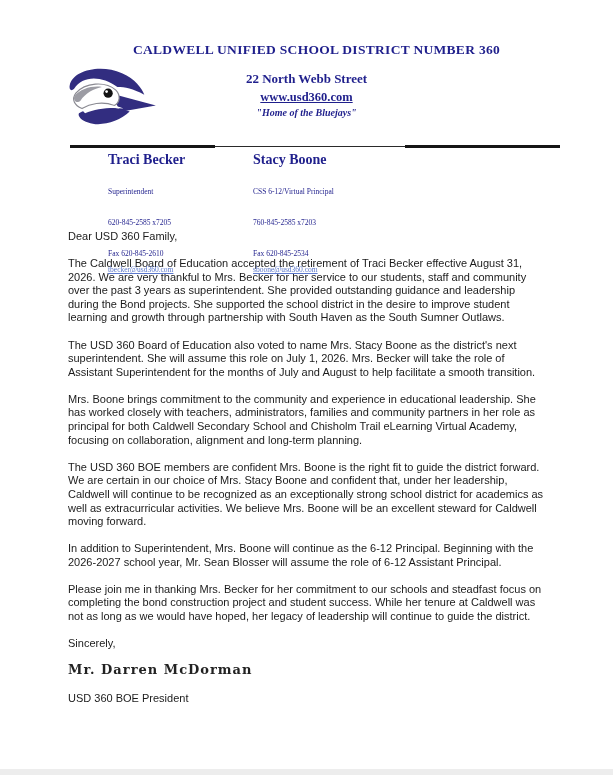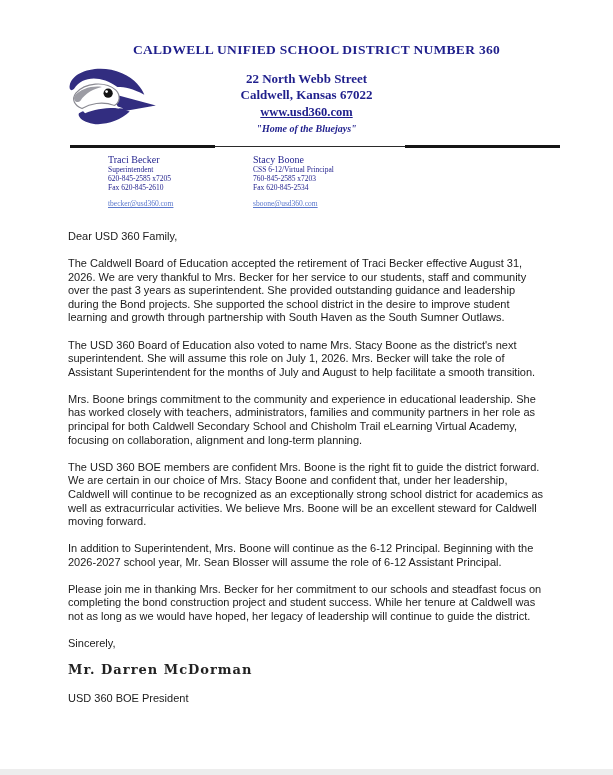--- a/index.html
+++ b/index.html
@@ -39,22 +39,22 @@
   .head-rule { display: flex; align-items: center; margin: 2px 53px 0 70px; }
   .rule-thick { height: 3px; background: #161616; }
   .rule-thin  { height: 1px; background: #2a2a2a; flex: 1; }
   .rt-left  { width: 145px; }
   .rt-right { width: 155px; }
 
   
   .contacts { position: relative; height: 62px; font-family: "Liberation Serif", serif; color: #1f1f8c; }
   .contact-col { position: absolute; top: 6px; }
   .c1 { left: 108px; } .c2 { left: 253px; } .c3 { left: 395px; }
-  .contact-name { font-weight: normal; font-size: 10px; line-height: 11px; }
-  .contact-line { font-size: 7.5px; line-height: 9px; }
+  .contact-name { font-weight: bold; font-size: 14px; line-height: 11px; }
+  .contact-line { font-size: 7.5px; line-height: 9px; margin-top: 22px; }
   .contact-email {
     font-size: 7.5px; line-height: 9px;
     color: #5b78cc; text-decoration: underline; display: inline-block;
   }
 
   
   .letter { margin: 20px 66px 0 68px; font-size: 11px; line-height: 13.6px; color: #1b1b1b; }
   .letter p { margin: 0 0 13.5px 0; }
   .salutation { margin-bottom: 13.5px; }
   .closing { margin-bottom: 12px; }
@@ -86,21 +86,20 @@
           <path d="M18 36 C30 22 56 20 70 32 C76 38 76 48 68 52 C52 46 36 50 26 56 C16 52 12 44 18 36 Z" fill="#ffffff" stroke="#8a8a92" stroke-width="1.5"></path>
           <path d="M16 40 C24 30 40 26 52 28 C42 30 30 36 24 46 C20 50 14 46 16 40 Z" fill="#9c9ca4"></path>
           <circle cx="60" cy="36" r="6" fill="#131313"></circle>
           <circle cx="58" cy="34" r="1.8" fill="#ffffff"></circle>
           <path d="M22 62 C40 52 70 52 88 60 C74 74 48 80 34 74 C26 72 20 66 22 62 Z" fill="#322d80"></path>
           <path d="M26 58 C44 50 66 50 80 56 C64 54 44 56 30 62 Z" fill="#ffffff"></path>
         </svg>
       </div>
       <div class="addr-block">
         <div class="addr-line">22 North Webb Street</div>
-        <div class="addr-line">Caldwell, Kansas   67022</div>
         <div><a class="site-link" href="#">www.usd360.com</a></div>
         <div class="tagline">"Home of the Bluejays"</div>
       </div>
     </div>
 
     <div class="head-rule">
       <div class="rule-thick rt-left"></div>
       <div class="rule-thin"></div>
       <div class="rule-thick rt-right"></div>
     </div>

